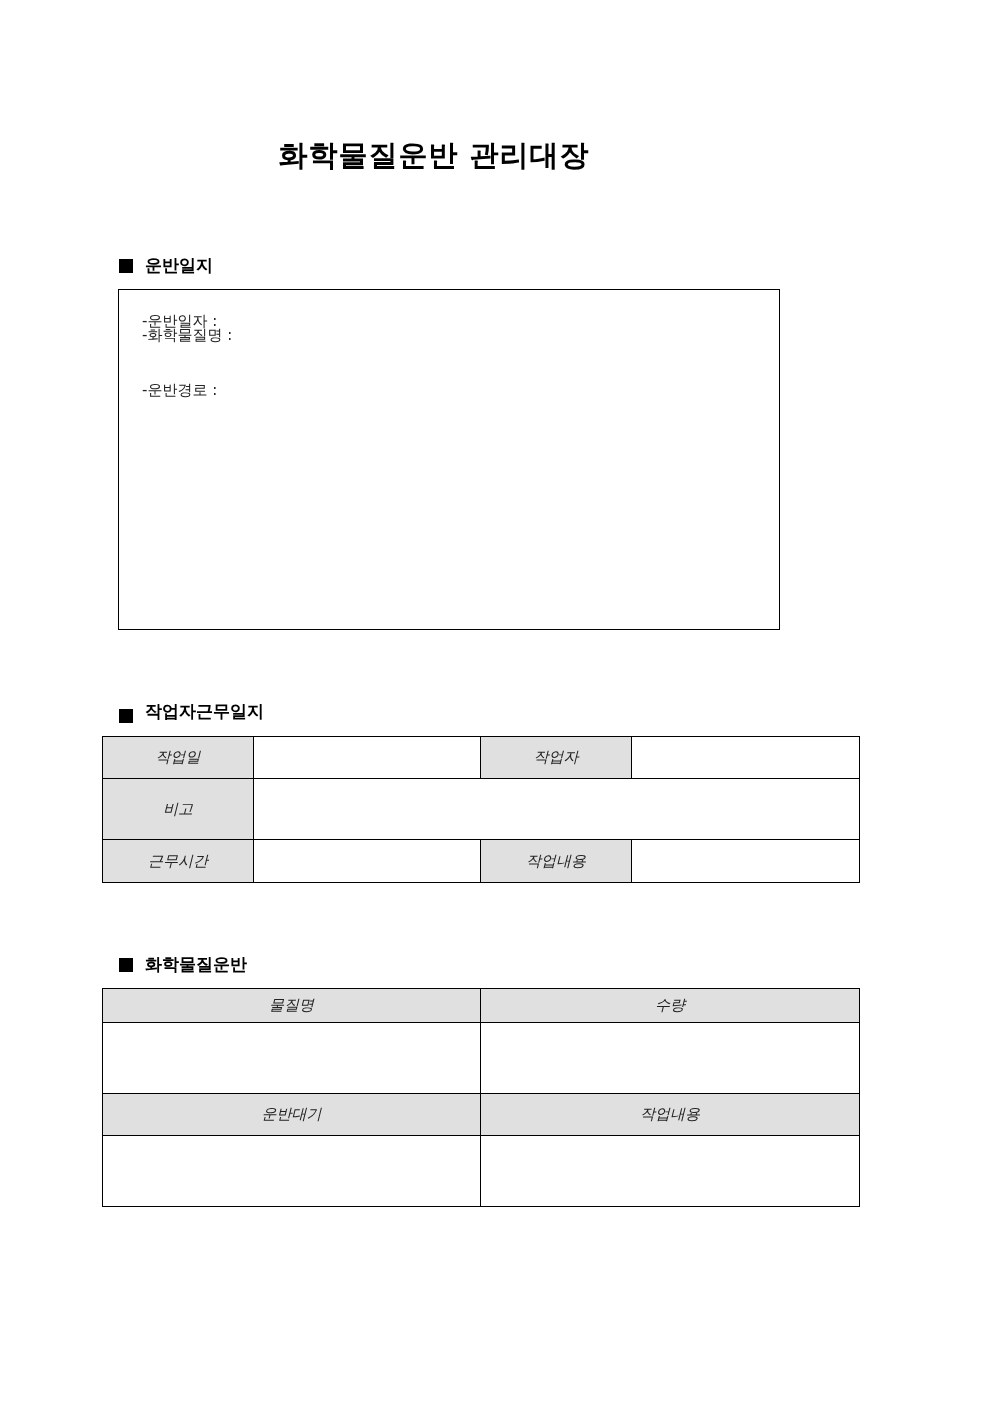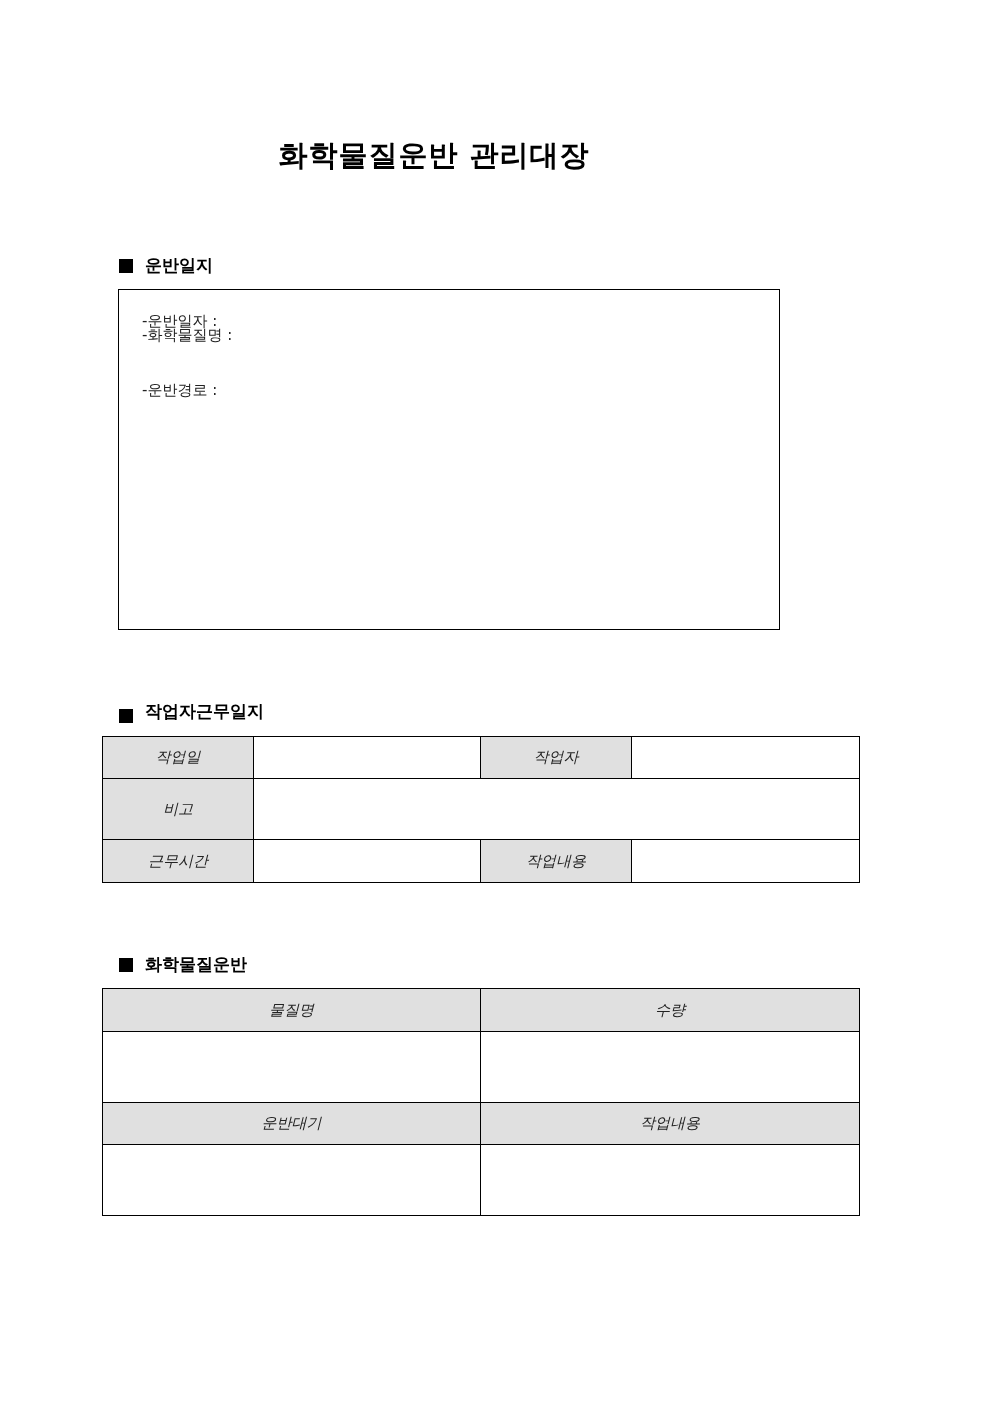--- a/index.html
+++ b/index.html
@@ -76,21 +76,21 @@
 <div class="section-heading" style="top:953px;">
   <span class="sq"></span>
   <span>화학물질운반</span>
 </div>
 <table class="grid" style="top:988px;">
   <colgroup>
     <col style="width:378px">
       <col style="width:379px">
   </colgroup>
   <tbody>
-      <tr style="height:43px;">
+      <tr style="height:34px;">
     <td class="hdr">물질명</td>
     <td class="hdr">수량</td>
   </tr>
   <tr style="height:71px;">
     <td></td>
     <td></td>
   </tr>
   <tr style="height:42px;">
     <td class="hdr">운반대기</td>
     <td class="hdr">작업내용</td>

